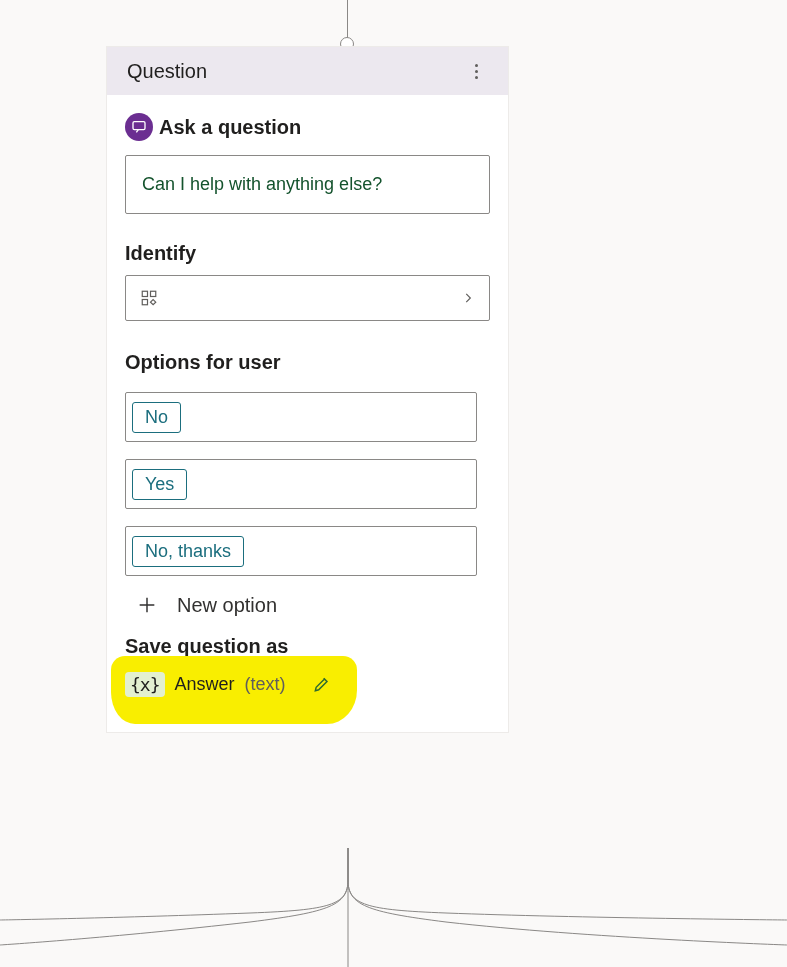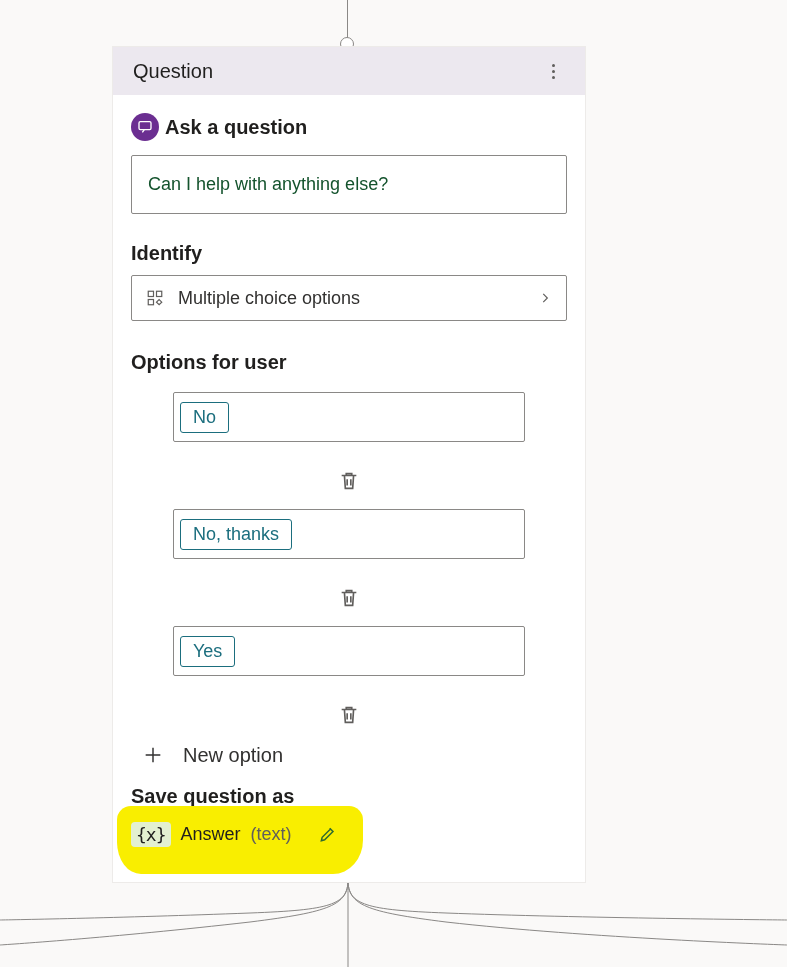--- a/index.html
+++ b/index.html
@@ -5,42 +5,42 @@
   html,body{margin:0;padding:0;width:787px;height:967px;background:#faf9f8;font-family:"Segoe UI",Arial,sans-serif;color:#201f1e;overflow:hidden;}
   *{box-sizing:border-box;}
 
   
   .canvas{position:relative;width:787px;height:967px;}
   .conn-top{position:absolute;left:347px;top:0;width:0;height:45px;border-left:1px solid #8a8886;}
   .node-dot{position:absolute;left:340px;top:37px;width:14px;height:14px;border:1px solid #8a8886;border-radius:50%;background:#fff;}
   .conn-svg{position:absolute;left:0;top:0;width:787px;height:967px;pointer-events:none;}
 
   
-  .card{position:absolute;left:112px;top:46px;width:474px;background:#ffffff;border:1px solid #edebe9;}
+  .card{position:absolute;left:106px;top:46px;width:403px;background:#ffffff;border:1px solid #edebe9;}
   .card-head{height:48px;background:#ece8ef;display:flex;align-items:center;justify-content:space-between;padding:0 16px 0 20px;}
   .card-title{font-size:20px;}
   .kebab{width:32px;height:32px;display:flex;align-items:center;justify-content:center;flex-direction:column;gap:3px;color:#605e5c;cursor:pointer;}
   .kebab span{width:3px;height:3px;border-radius:50%;background:#605e5c;}
 
   .body{padding:18px 18px 22px 18px;}
 
   .ask-row{display:flex;align-items:center;gap:6px;font-size:20px;font-weight:600;margin-bottom:14px;}
   .ask-badge{width:28px;height:28px;border-radius:50%;background:#6b2e91;display:flex;align-items:center;justify-content:center;flex:none;}
   .ask-badge svg{width:16px;height:16px;}
 
   .qbox{border:1px solid #8a8886;border-radius:2px;padding:18px 16px;font-size:18px;color:#14532d;margin-bottom:28px;}
 
   .sec-label{font-size:20px;font-weight:600;margin-bottom:10px;}
 
   .identify{border:1px solid #8a8886;border-radius:2px;height:46px;display:flex;align-items:center;padding:0 14px;font-size:18px;color:#323130;gap:14px;margin-bottom:30px;cursor:pointer;position:relative;}
   .identify-chevron{margin-left:auto;color:#605e5c;}
 
   .options-label{font-size:20px;font-weight:600;margin-bottom:18px;}
 
-  .opt-row{display:flex;align-items:center;gap:28px;margin-bottom:17px;flex-direction:column;}
+  .opt-row{display:flex;align-items:center;gap:28px;margin-bottom:17px;}
   .opt-box{flex:none;width:352px;height:50px;border:1px solid #8a8886;border-radius:2px;display:flex;align-items:center;padding:6px;}
   .chip{border:1px solid #1b6e7e;border-radius:3px;padding:4px 12px;font-size:18px;color:#1b6e7e;background:#fff;}
   .trash{width:22px;height:22px;color:#605e5c;cursor:pointer;}
 
   .new-opt{display:flex;align-items:center;gap:18px;font-size:20px;color:#323130;margin:8px 0 18px 10px;cursor:pointer;}
   .plus-box{width:24px;height:24px;display:flex;align-items:center;justify-content:center;}
 
   
   .save-label{font-size:20px;font-weight:600;margin-bottom:6px;}
   .save-wrap{position:relative;height:46px;margin-left:-6px;}
@@ -92,49 +92,48 @@
       <div class="qbox">Can I help with anything else?</div>
 
       <div class="sec-label">Identify</div>
       <div class="identify">
         <svg width="18" height="18" viewBox="0 0 24 24" fill="none" stroke="#605e5c" stroke-width="1.6">
           <rect x="3" y="3" width="7" height="7"></rect>
           <rect x="14" y="3" width="7" height="7"></rect>
           <rect x="3" y="14" width="7" height="7"></rect>
           <path d="M14 17.5 L17.5 14 L21 17.5 L17.5 21 Z"></path>
         </svg>
-        <span>Multiple choice options</span>
         <svg class="identify-chevron" width="14" height="14" viewBox="0 0 24 24" fill="none" stroke="#605e5c" stroke-width="2">
           <path d="M9 5l7 7-7 7"></path>
         </svg>
       </div>
 
       <div class="options-label">Options for user</div>
 
       <div class="opt-row">
         <div class="opt-box">
           <span class="chip">No</span>
         </div>
         <svg class="trash" viewBox="0 0 24 24" fill="none" stroke="currentColor" stroke-width="1.8">
           <path d="M4 6h16M9 6V4h6v2M7 6l1 14h8l1-14M10 10v7M14 10v7"></path>
         </svg>
       </div>
 
       <div class="opt-row">
         <div class="opt-box">
-          <span class="chip">No, thanks</span>
+          <span class="chip">Yes</span>
         </div>
         <svg class="trash" viewBox="0 0 24 24" fill="none" stroke="currentColor" stroke-width="1.8">
           <path d="M4 6h16M9 6V4h6v2M7 6l1 14h8l1-14M10 10v7M14 10v7"></path>
         </svg>
       </div>
 
       <div class="opt-row">
         <div class="opt-box">
-          <span class="chip">Yes</span>
+          <span class="chip">No, thanks</span>
         </div>
         <svg class="trash" viewBox="0 0 24 24" fill="none" stroke="currentColor" stroke-width="1.8">
           <path d="M4 6h16M9 6V4h6v2M7 6l1 14h8l1-14M10 10v7M14 10v7"></path>
         </svg>
       </div>
 
 
       <div class="new-opt">
         <div class="plus-box">
           <svg width="22" height="22" viewBox="0 0 24 24" fill="none" stroke="#323130" stroke-width="1.6">

